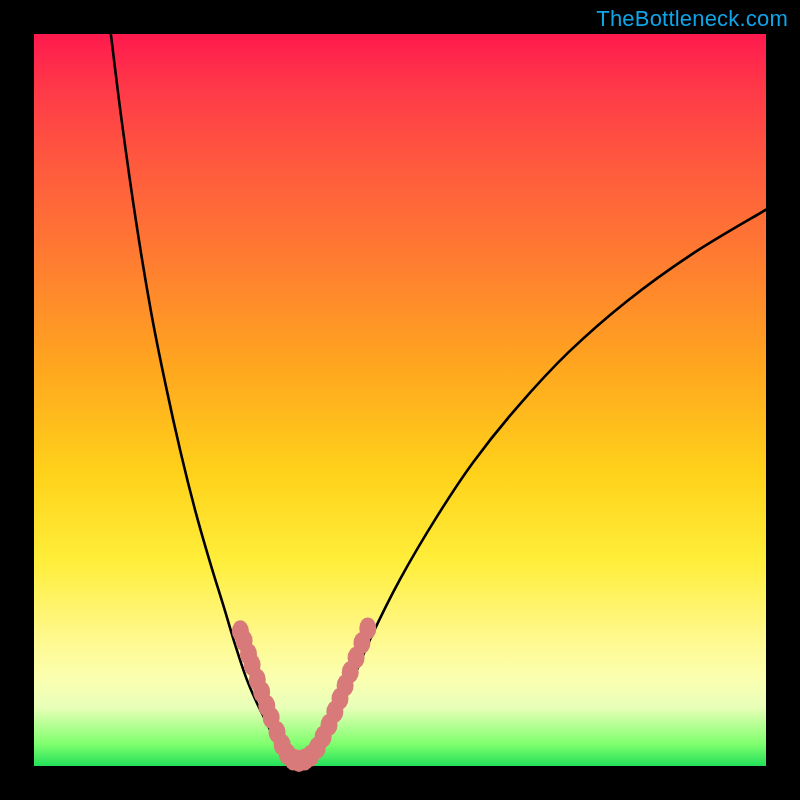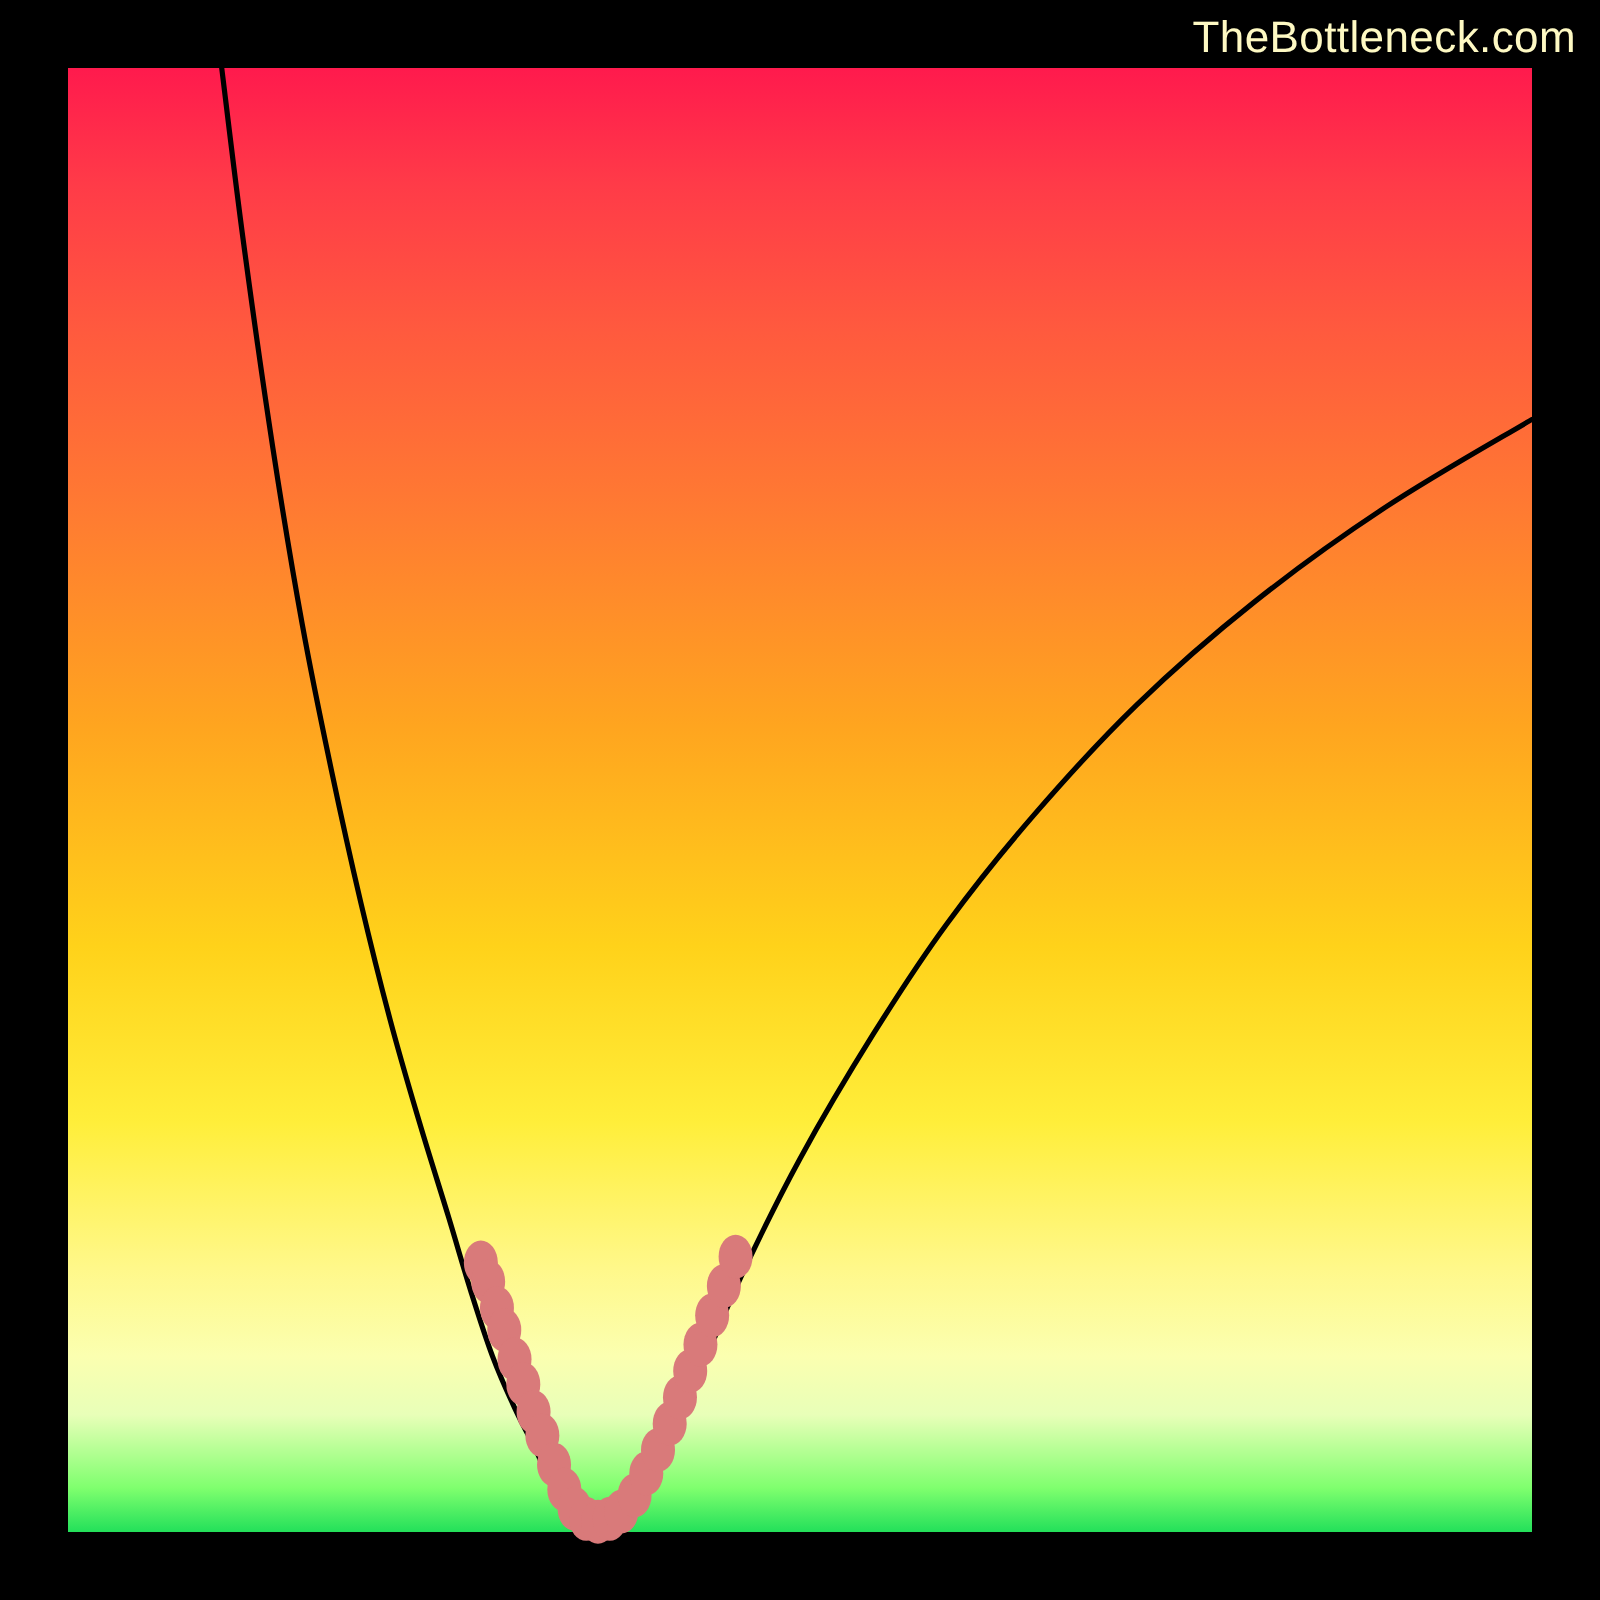--- a/index.html
+++ b/index.html
@@ -38,21 +38,21 @@
       #fbffb0 88%,
       #e8ffb8 92%,
       #7fff6e 97%,
       #23e05a 100%
     );
   }
   .watermark {
     position: absolute;
     top: 6px;
     right: 12px;
-    color: #fef9c3;
+    color: #0ea5e9;
     font-size: 22px;
     letter-spacing: 0.2px;
     user-select: none;
   }
   svg.curve {
     position: absolute;
     left: 0;
     top: 0;
     width: 732px;
     height: 732px;

